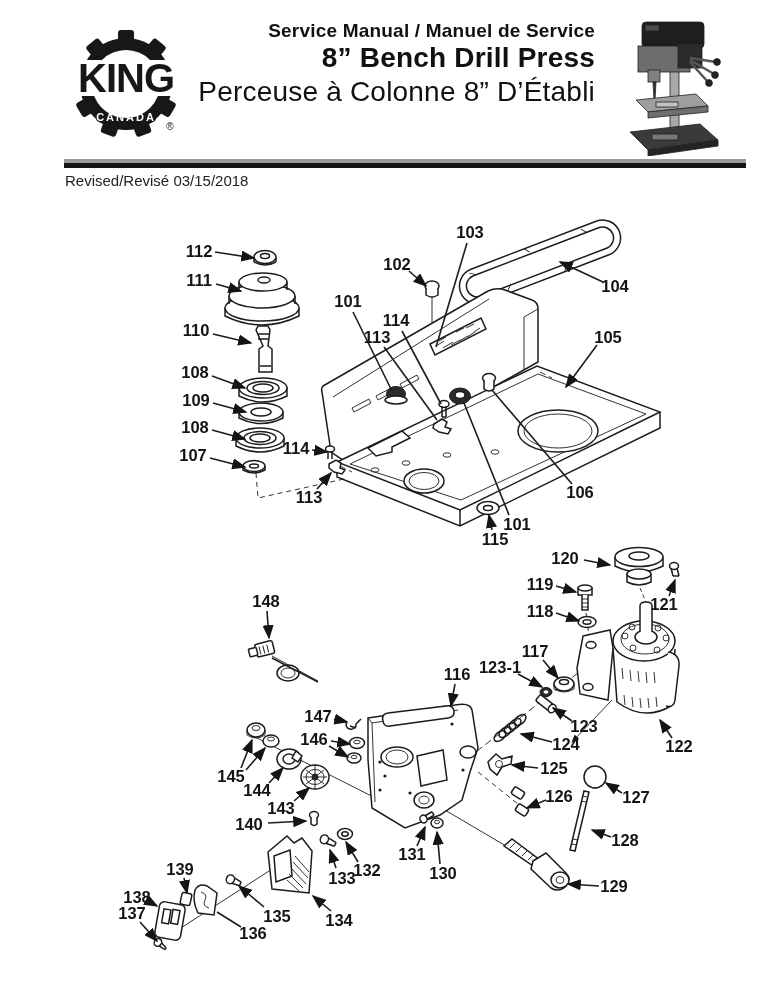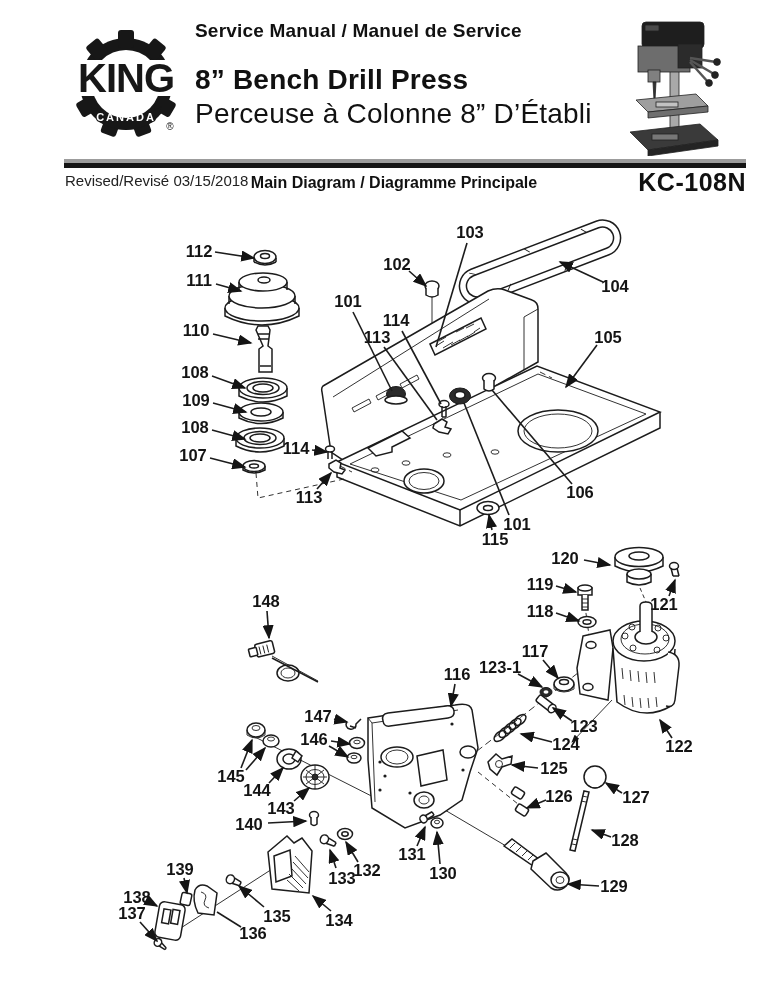--- a/index.html
+++ b/index.html
@@ -1,20 +1,20 @@
 <!DOCTYPE html>
 <html><head>
 <meta charset="utf-8">
 <style>
   html,body{margin:0;padding:0;background:#ffffff;}
   .page{position:relative;width:768px;height:994px;background:#fff;overflow:hidden;
         font-family:"Liberation Sans", sans-serif;color:#111;}
-  .hdr-text{position:absolute;left:195px;top:20px;width:400px;text-align:left;}
+  .hdr-text{position:absolute;left:195px;top:20px;width:400px;text-align:right;}
   .hdr-line1{font-size:19px;font-weight:bold;letter-spacing:0.2px;}
-  .hdr-line2{font-size:28px;font-weight:bold;margin-top:22px;letter-spacing:0.2px;}
+  .hdr-line2{font-size:28px;font-weight:bold;letter-spacing:0.2px;}
   .hdr-line3{font-size:28px;font-weight:normal;margin-top:2px;letter-spacing:0.2px;}
   .bar-gray{position:absolute;left:64px;top:159px;width:682px;height:4px;background:#9c9c9c;}
   .bar-black{position:absolute;left:64px;top:163px;width:682px;height:5px;background:#151515;}
   .revised{position:absolute;left:65px;top:172px;font-size:15px;color:#222;}
   .diagram-title{position:absolute;left:194px;top:174px;width:400px;text-align:center;
                  font-size:16px;font-weight:bold;}
   .model{position:absolute;right:22px;top:168px;font-size:25px;font-weight:bold;letter-spacing:0.5px;}
   svg{position:absolute;left:0;top:0;}
   .ln{stroke:#1c1c1c;stroke-width:1.5;fill:none;}
   .lnf{stroke:#1c1c1c;stroke-width:1.5;fill:#fff;}
@@ -82,22 +82,20 @@
       <path d="M18,124 L88,116 L106,132 L36,142 Z" fill="#3a3a3a"></path>
       <path d="M36,142 L106,132 L106,138 L36,148 Z" fill="#242424"></path>
       <rect x="40" y="126" width="26" height="6" fill="#777"></rect>
     </g>
   </svg>
 
   <div class="bar-gray"></div>
   <div class="bar-black"></div>
 
   <div class="revised">Revised/Revisé 03/15/2018</div>
-  <div class="diagram-title">Main Diagram / Diagramme Principale</div>
-  <div class="model">KC-108N</div>
 
   <svg width="768" height="994" viewBox="0 0 768 994">
     <defs>
       <marker id="arr" markerWidth="9" markerHeight="7" refX="8" refY="3.5" orient="auto">
         <path d="M0,0 L9,3.5 L0,7 Z" fill="#141414"></path>
       </marker>
     </defs>
 
     <g class="lnt" stroke-dasharray="5,4">
       <path d="M256,473 L258,498 L344,479"></path>

